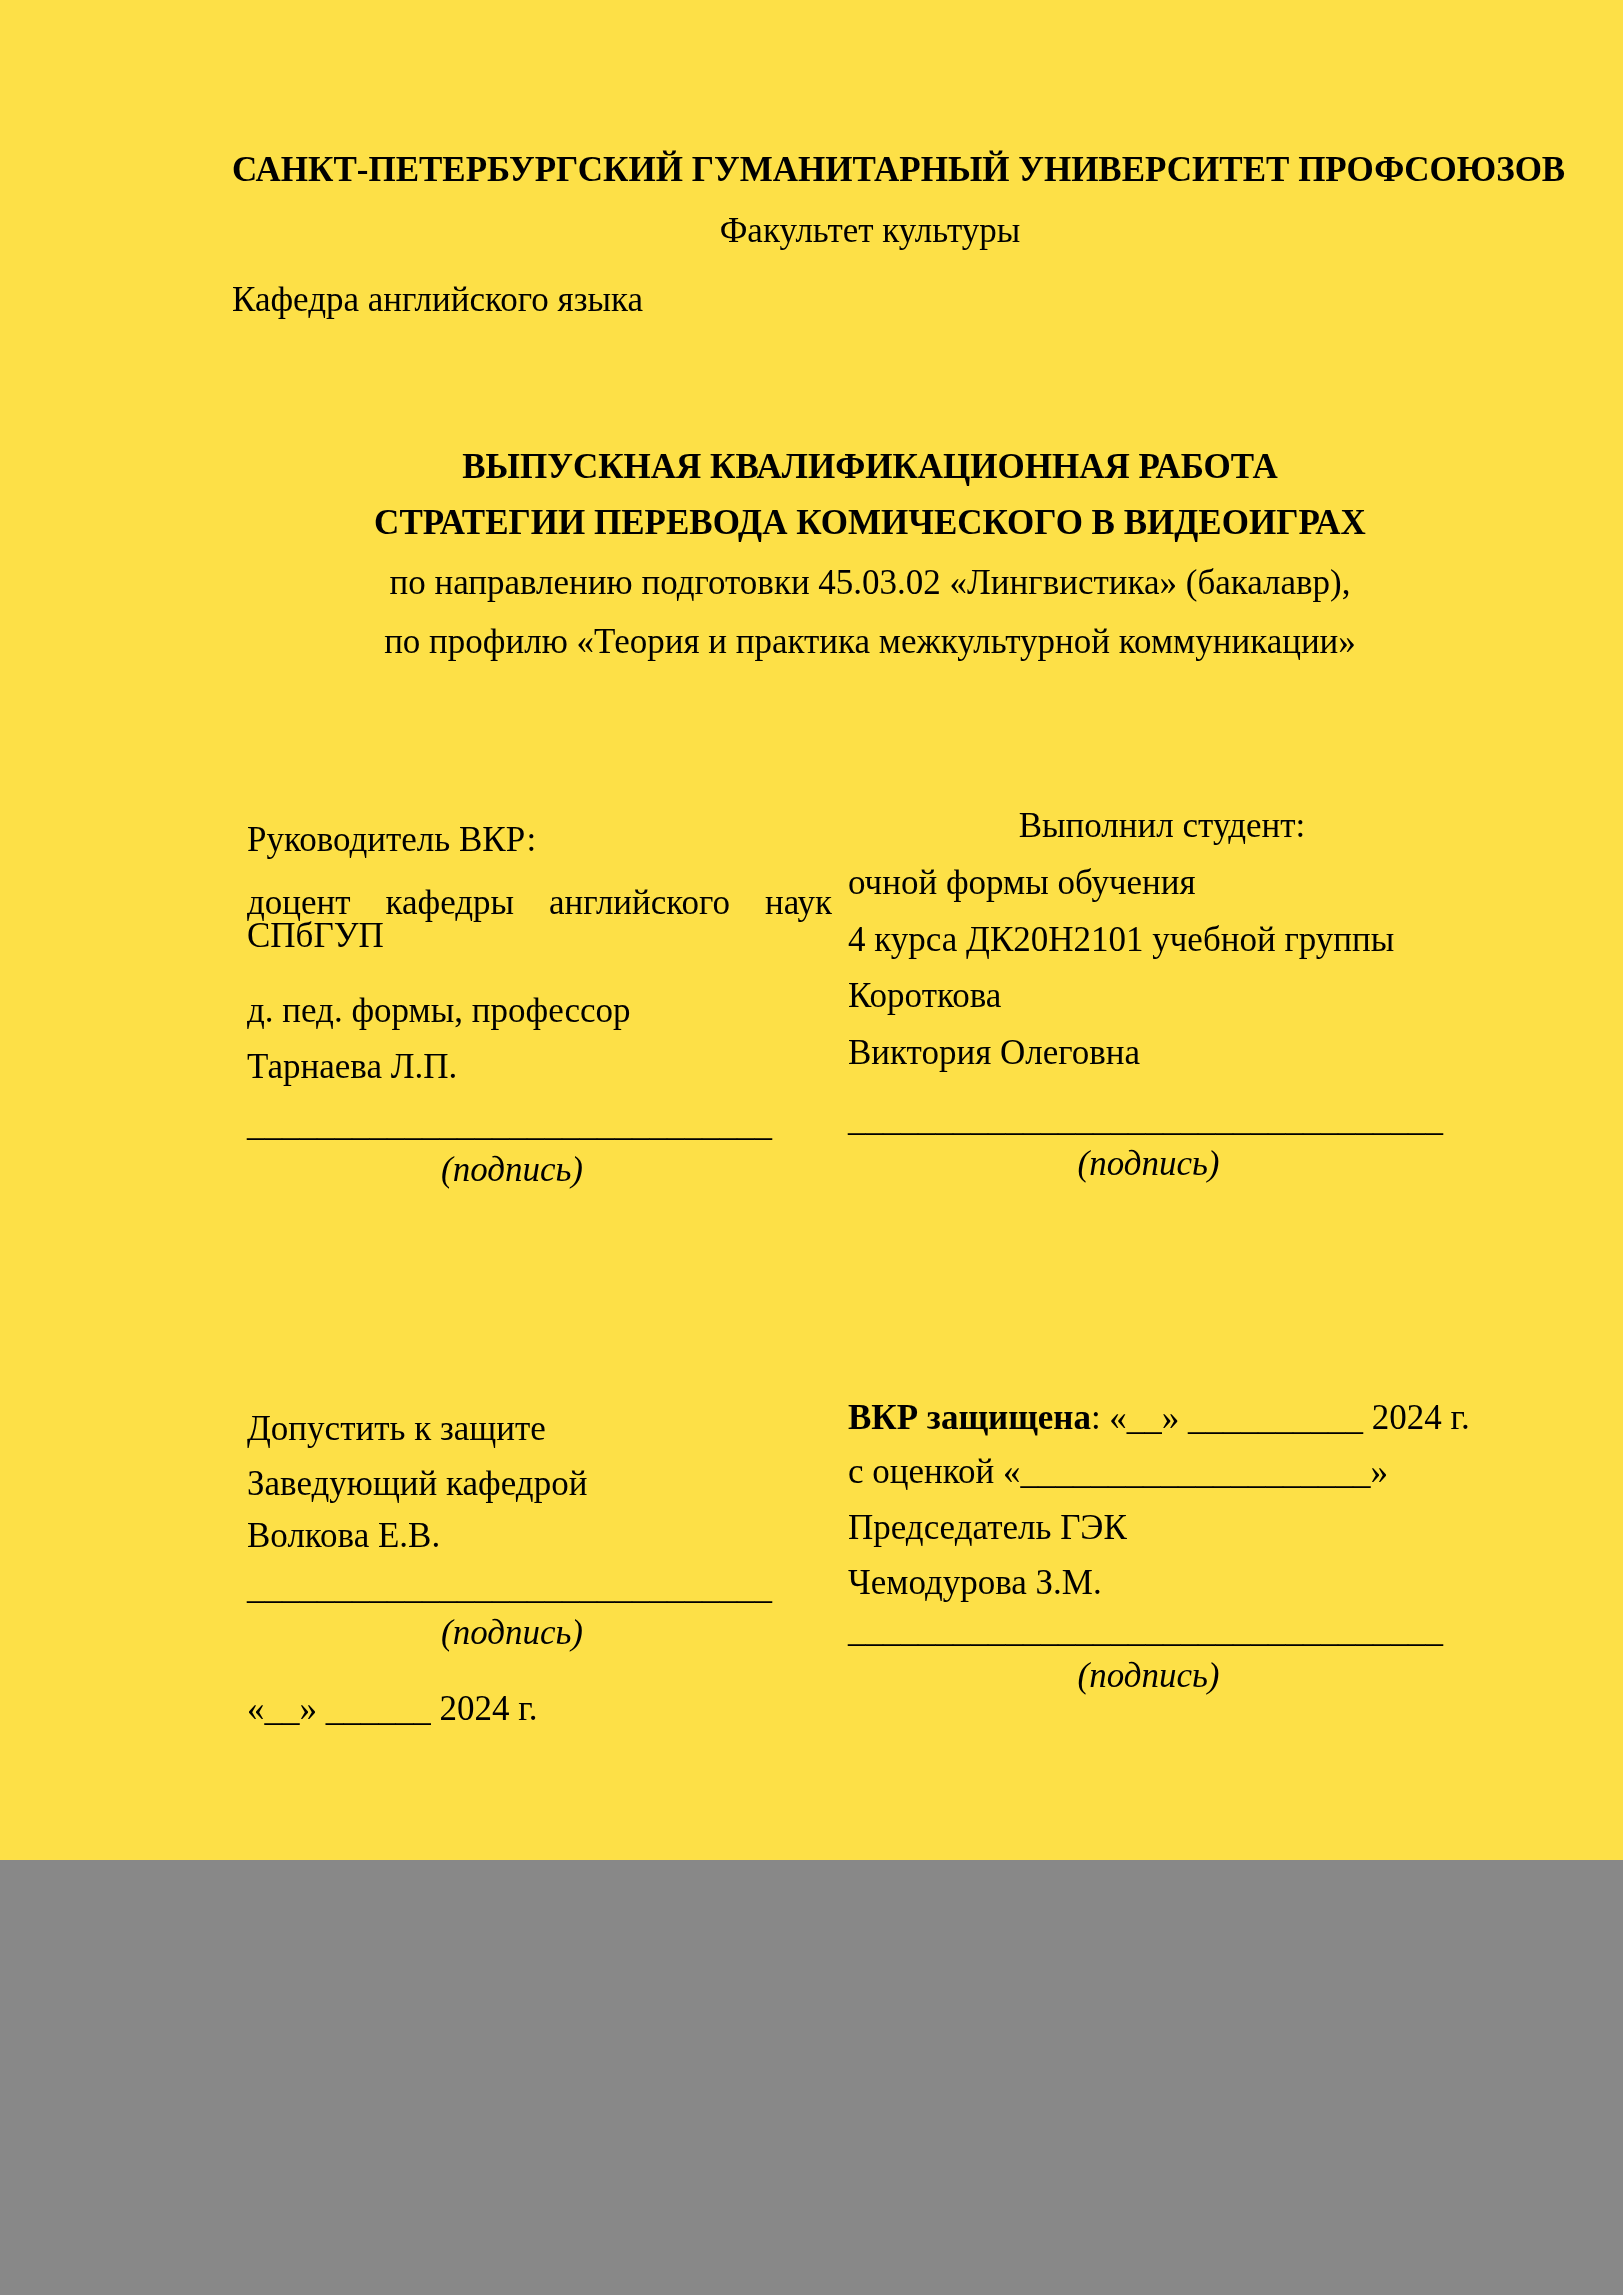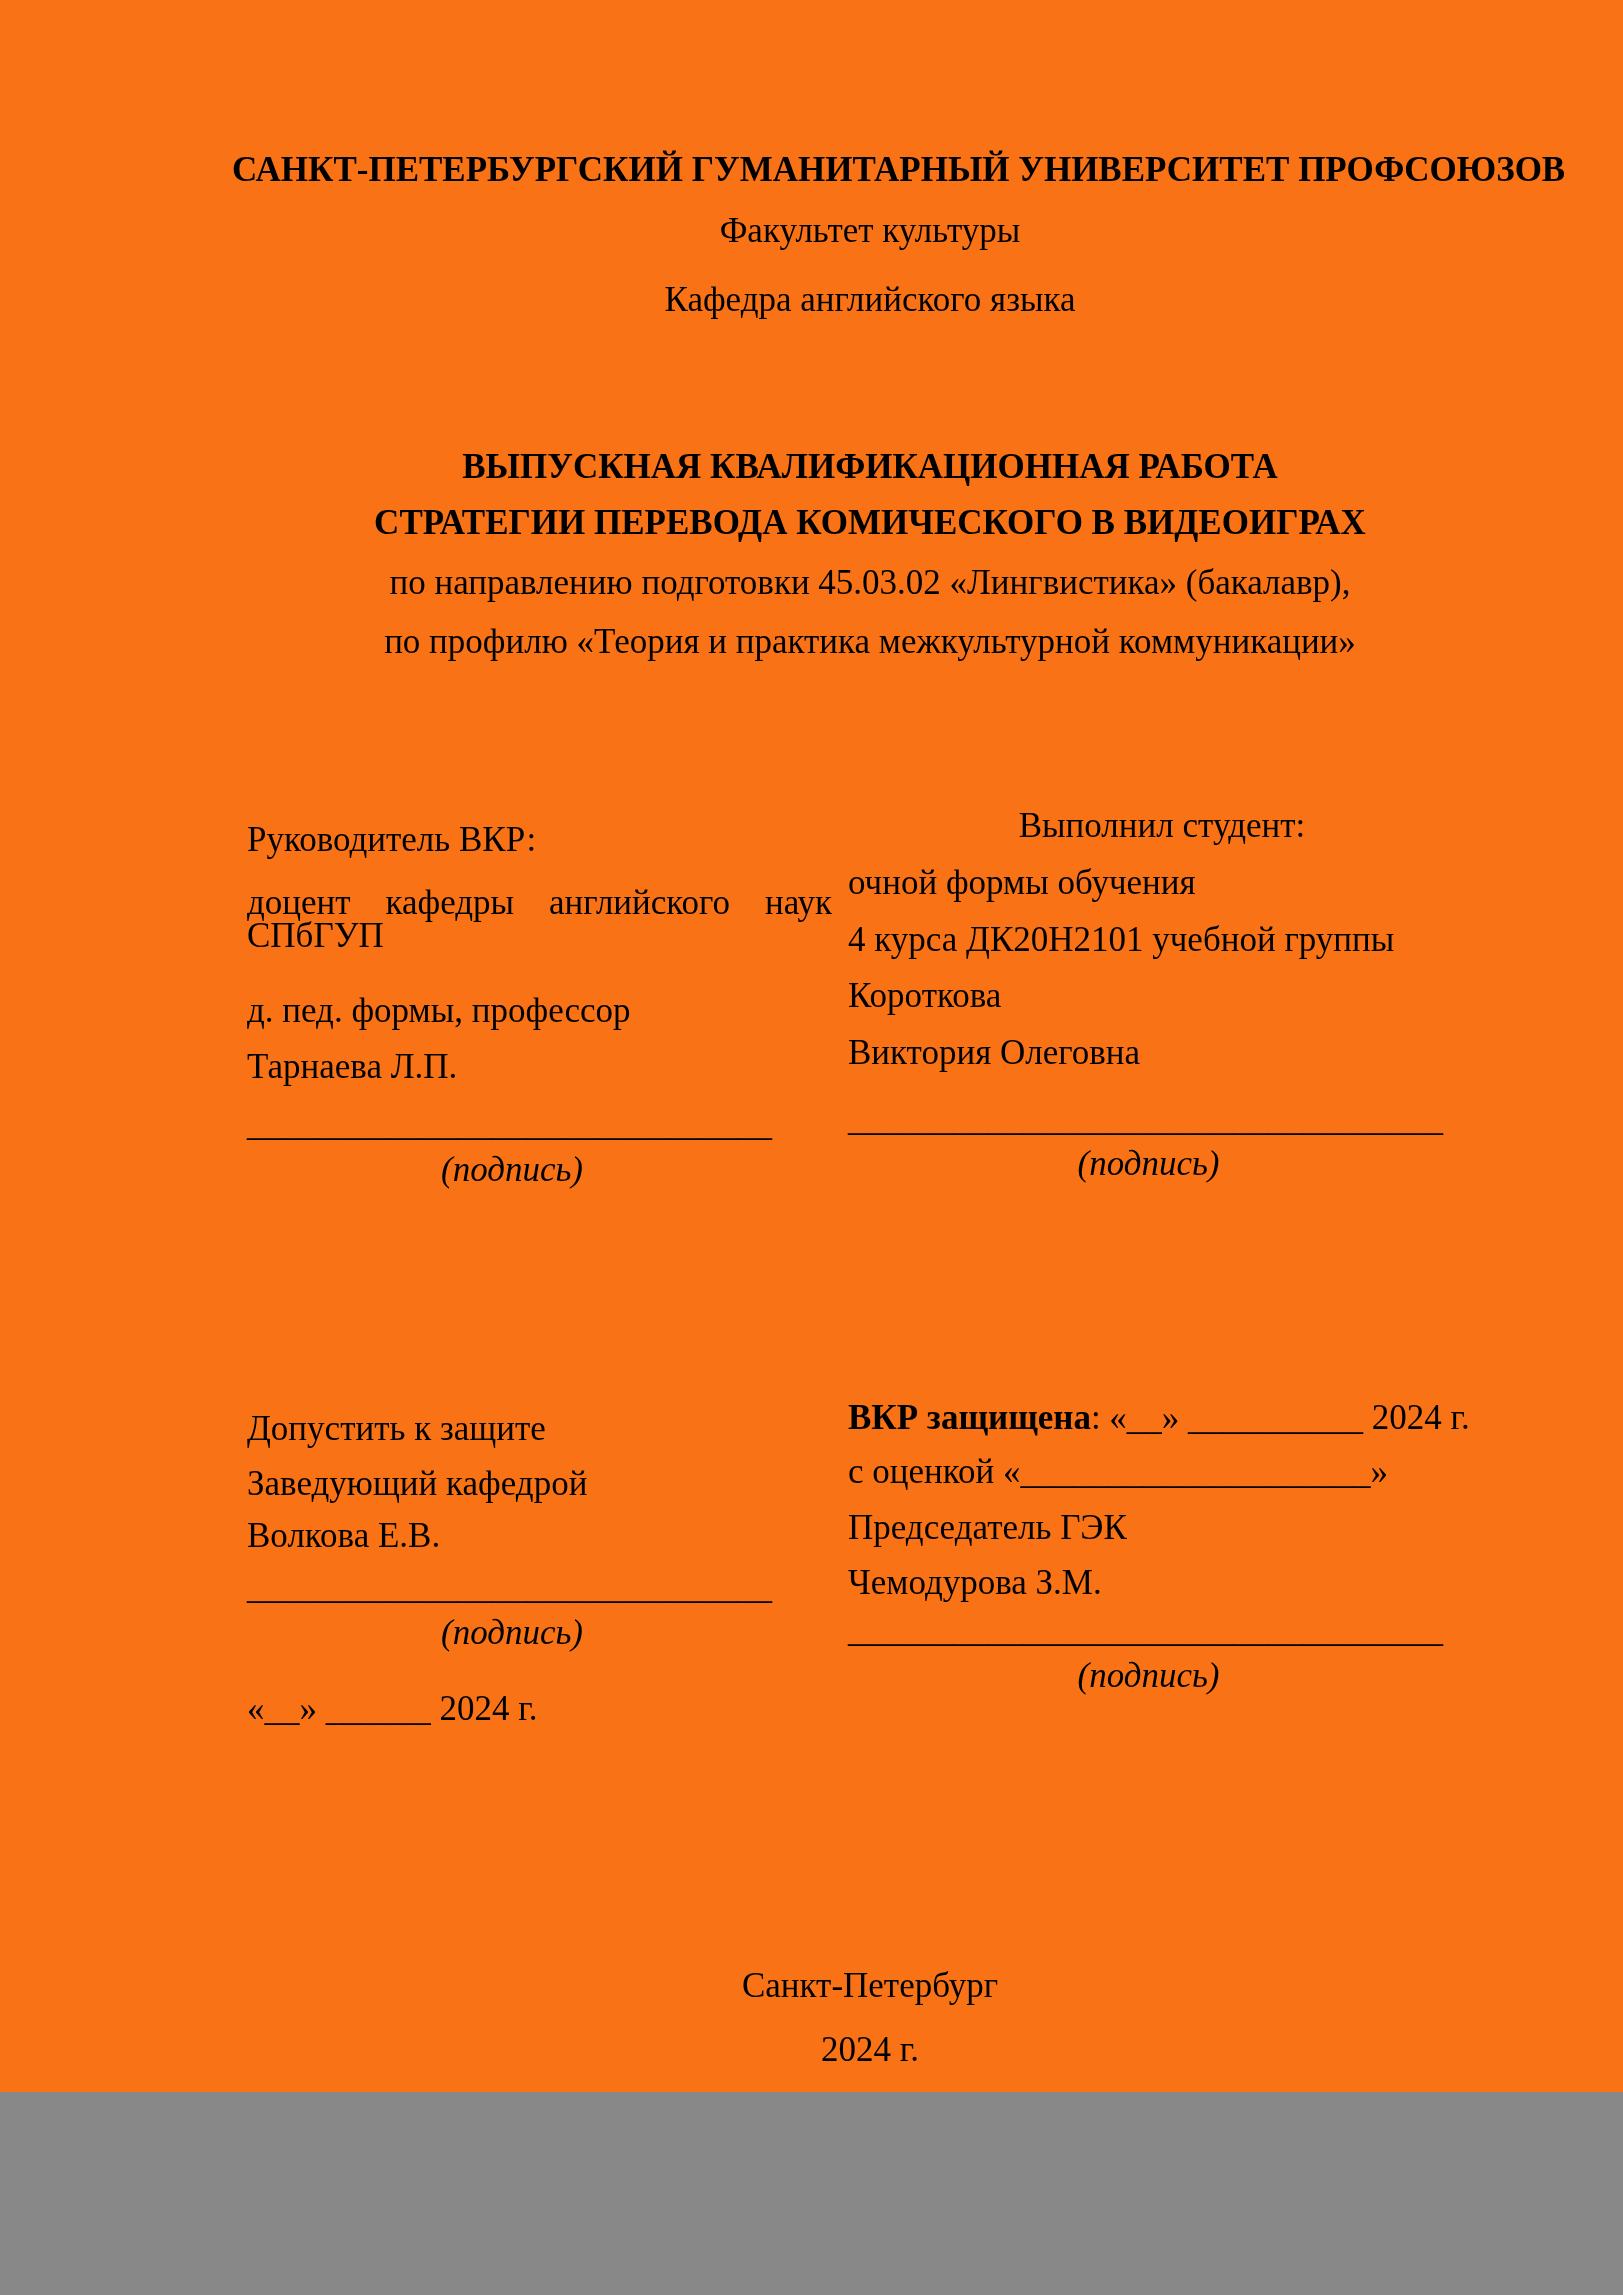--- a/index.html
+++ b/index.html
@@ -1,29 +1,29 @@
 <!DOCTYPE html>
 <html style="font-size:12.6px"><head>
 <meta charset="utf-8">
 <style>
   html,body{margin:0;padding:0;background:#888;}
   .page{
     position:relative;
-    width:1623px;height:2092px;
-    background:#f97316;
+    width:1623px;height:1860px;
+    background:#fde047;
     font-family:"Liberation Serif","DejaVu Serif",serif;
     font-size:35px;
     color:#000;
     line-height:1.2;
     overflow:hidden;
   }
   .row{position:absolute;white-space:nowrap;}
   .content{left:232px;width:1276px;text-align:center;}
   .b{font-weight:bold;}
-  .right{text-align:center;}
+  .right{text-align:left;}
   .colL{left:247px;width:585px;}
   .colR{left:848px;width:628px;}
   .just{display:flex;justify-content:space-between;margin-top:24px;}
   .sigline{letter-spacing:0;}
   .cap{width:530px;text-align:center;font-style:italic;}
   .capR{width:601px;text-align:center;font-style:italic;}
   .center-col{text-align:center;}
 </style>
 </head>
 <body>

